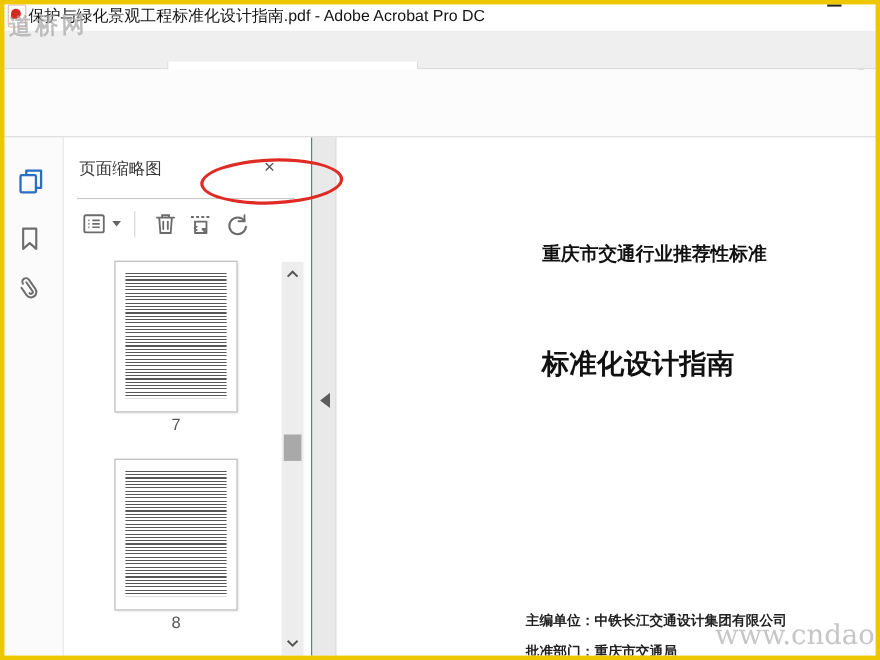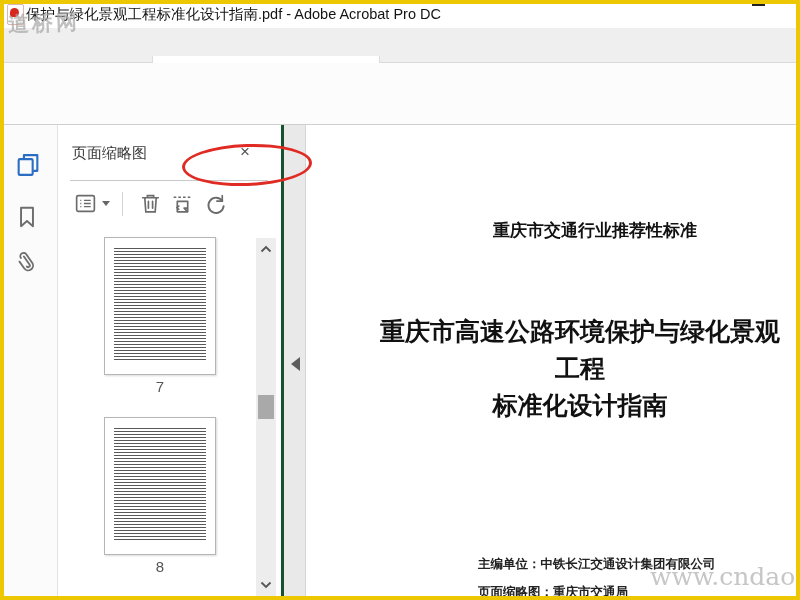--- a/index.html
+++ b/index.html
@@ -38,21 +38,21 @@
     transform:rotate(-2deg);z-index:40;pointer-events:none;}
   .vsep{width:1px;background:#d5d5d5;}
   .zoom-text{left:561px;top:92px;font-size:14px;color:#3c3c3c;}
   .zoom-underline{left:552px;top:116px;width:92px;height:1px;background:#aaa;}
   .caret{width:0;height:0;border-left:4px solid transparent;border-right:4px solid transparent;border-top:5px solid #666;}
   .caret.blue{border-top-color:#2a6dc2;}
   
   .rail{left:0;top:125px;width:58px;height:471px;background:#fbfbfb;border-right:1px solid #e2e2e2;box-sizing:border-box;}
   .rail-icon{left:14px;color:#6e6e6e;}
   
-  .panel{left:58px;top:125px;width:226px;height:471px;background:#fff;border-right:3px solid #14532d;box-sizing:border-box;}
+  .panel{left:58px;top:125px;width:226px;height:471px;background:#fff;border-right:1px solid #14532d;box-sizing:border-box;}
   .panel-title{left:14px;top:19px;font-size:15px;color:#383838;}
   .panel-close{left:182px;top:17px;font-size:17px;color:#555;}
   .panel-hr{left:12px;top:55px;width:198px;height:1px;background:#c9c9c9;}
   .pt-icon{top:66px;color:#6b6b6b;}
   .thumb-page{left:46px;width:112px;height:138px;background:#fff;border:1px solid #b5b5b5;
     box-shadow:1px 1px 2px rgba(0,0,0,.15);box-sizing:border-box;}
   .thumb-lines{position:absolute;left:9px;right:9px;top:10px;bottom:12px;
     background:repeating-linear-gradient(to bottom,#3a3a3a 0px,#3a3a3a 1px,transparent 1px,transparent 3px);
     opacity:.85;}
   .thumb-label{left:46px;width:112px;text-align:center;font-size:15px;color:#555;}
@@ -232,21 +232,20 @@
   </div>
 </div>
 
 <div class="abs divider">
   <div class="abs collapse-tri"></div>
 </div>
 
 <div class="abs docarea">
   <div class="abs doc-kicker">重庆市交通行业推荐性标准</div>
   <div class="abs doc-title">
-    <div>重庆市高速公路环境保护与绿化景观工程</div>
     <div>标准化设计指南</div>
   </div>
   <div class="abs doc-editor">主编单位：中铁长江交通设计集团有限公司</div>
-  <div class="abs doc-approver">页面缩略图：重庆市交通局</div>
+  <div class="abs doc-approver">批准部门：重庆市交通局</div>
   <div class="abs doc-wm">www.cndao.com</div>
 </div>
 
 <div class="frame"></div>
 
 </body></html>

